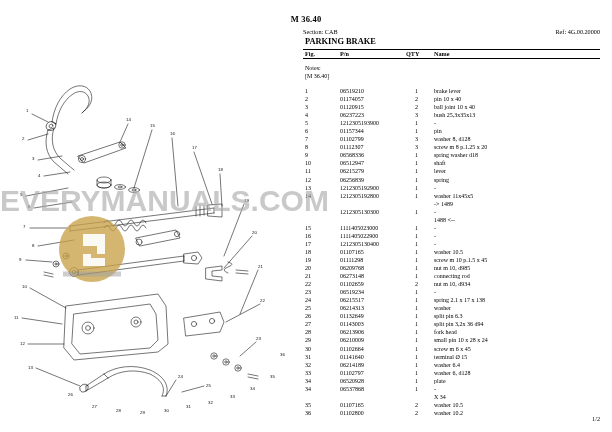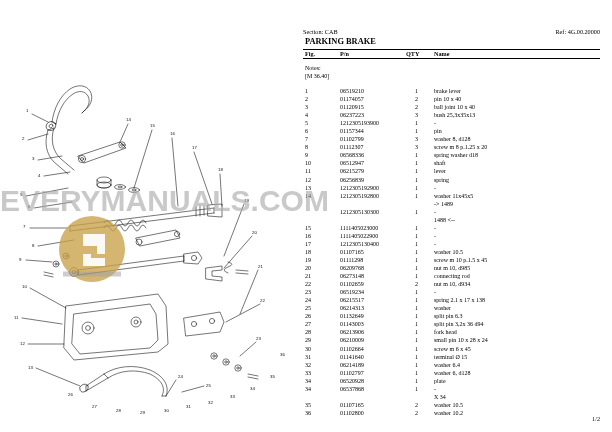--- a/index.html
+++ b/index.html
@@ -149,20 +149,21 @@
     width: 74px;
     height: 74px;
     opacity: 0.78;
   }
 </style>
 </head>
 <body>
 
 <div id="page">
 
+  <div class="hdr-title">M 36.40</div>
   <div class="hdr-row">
     <span class="hdr-section">Section: CAB</span>
     <span class="hdr-ref">Ref: 4G.00.20000</span>
   </div>
   <div class="doc-title">PARKING BRAKE</div>
 
   <div class="rule r1"></div>
   <div class="rule r2"></div>
 
   <div class="colhead c-fig">Fig.</div>

